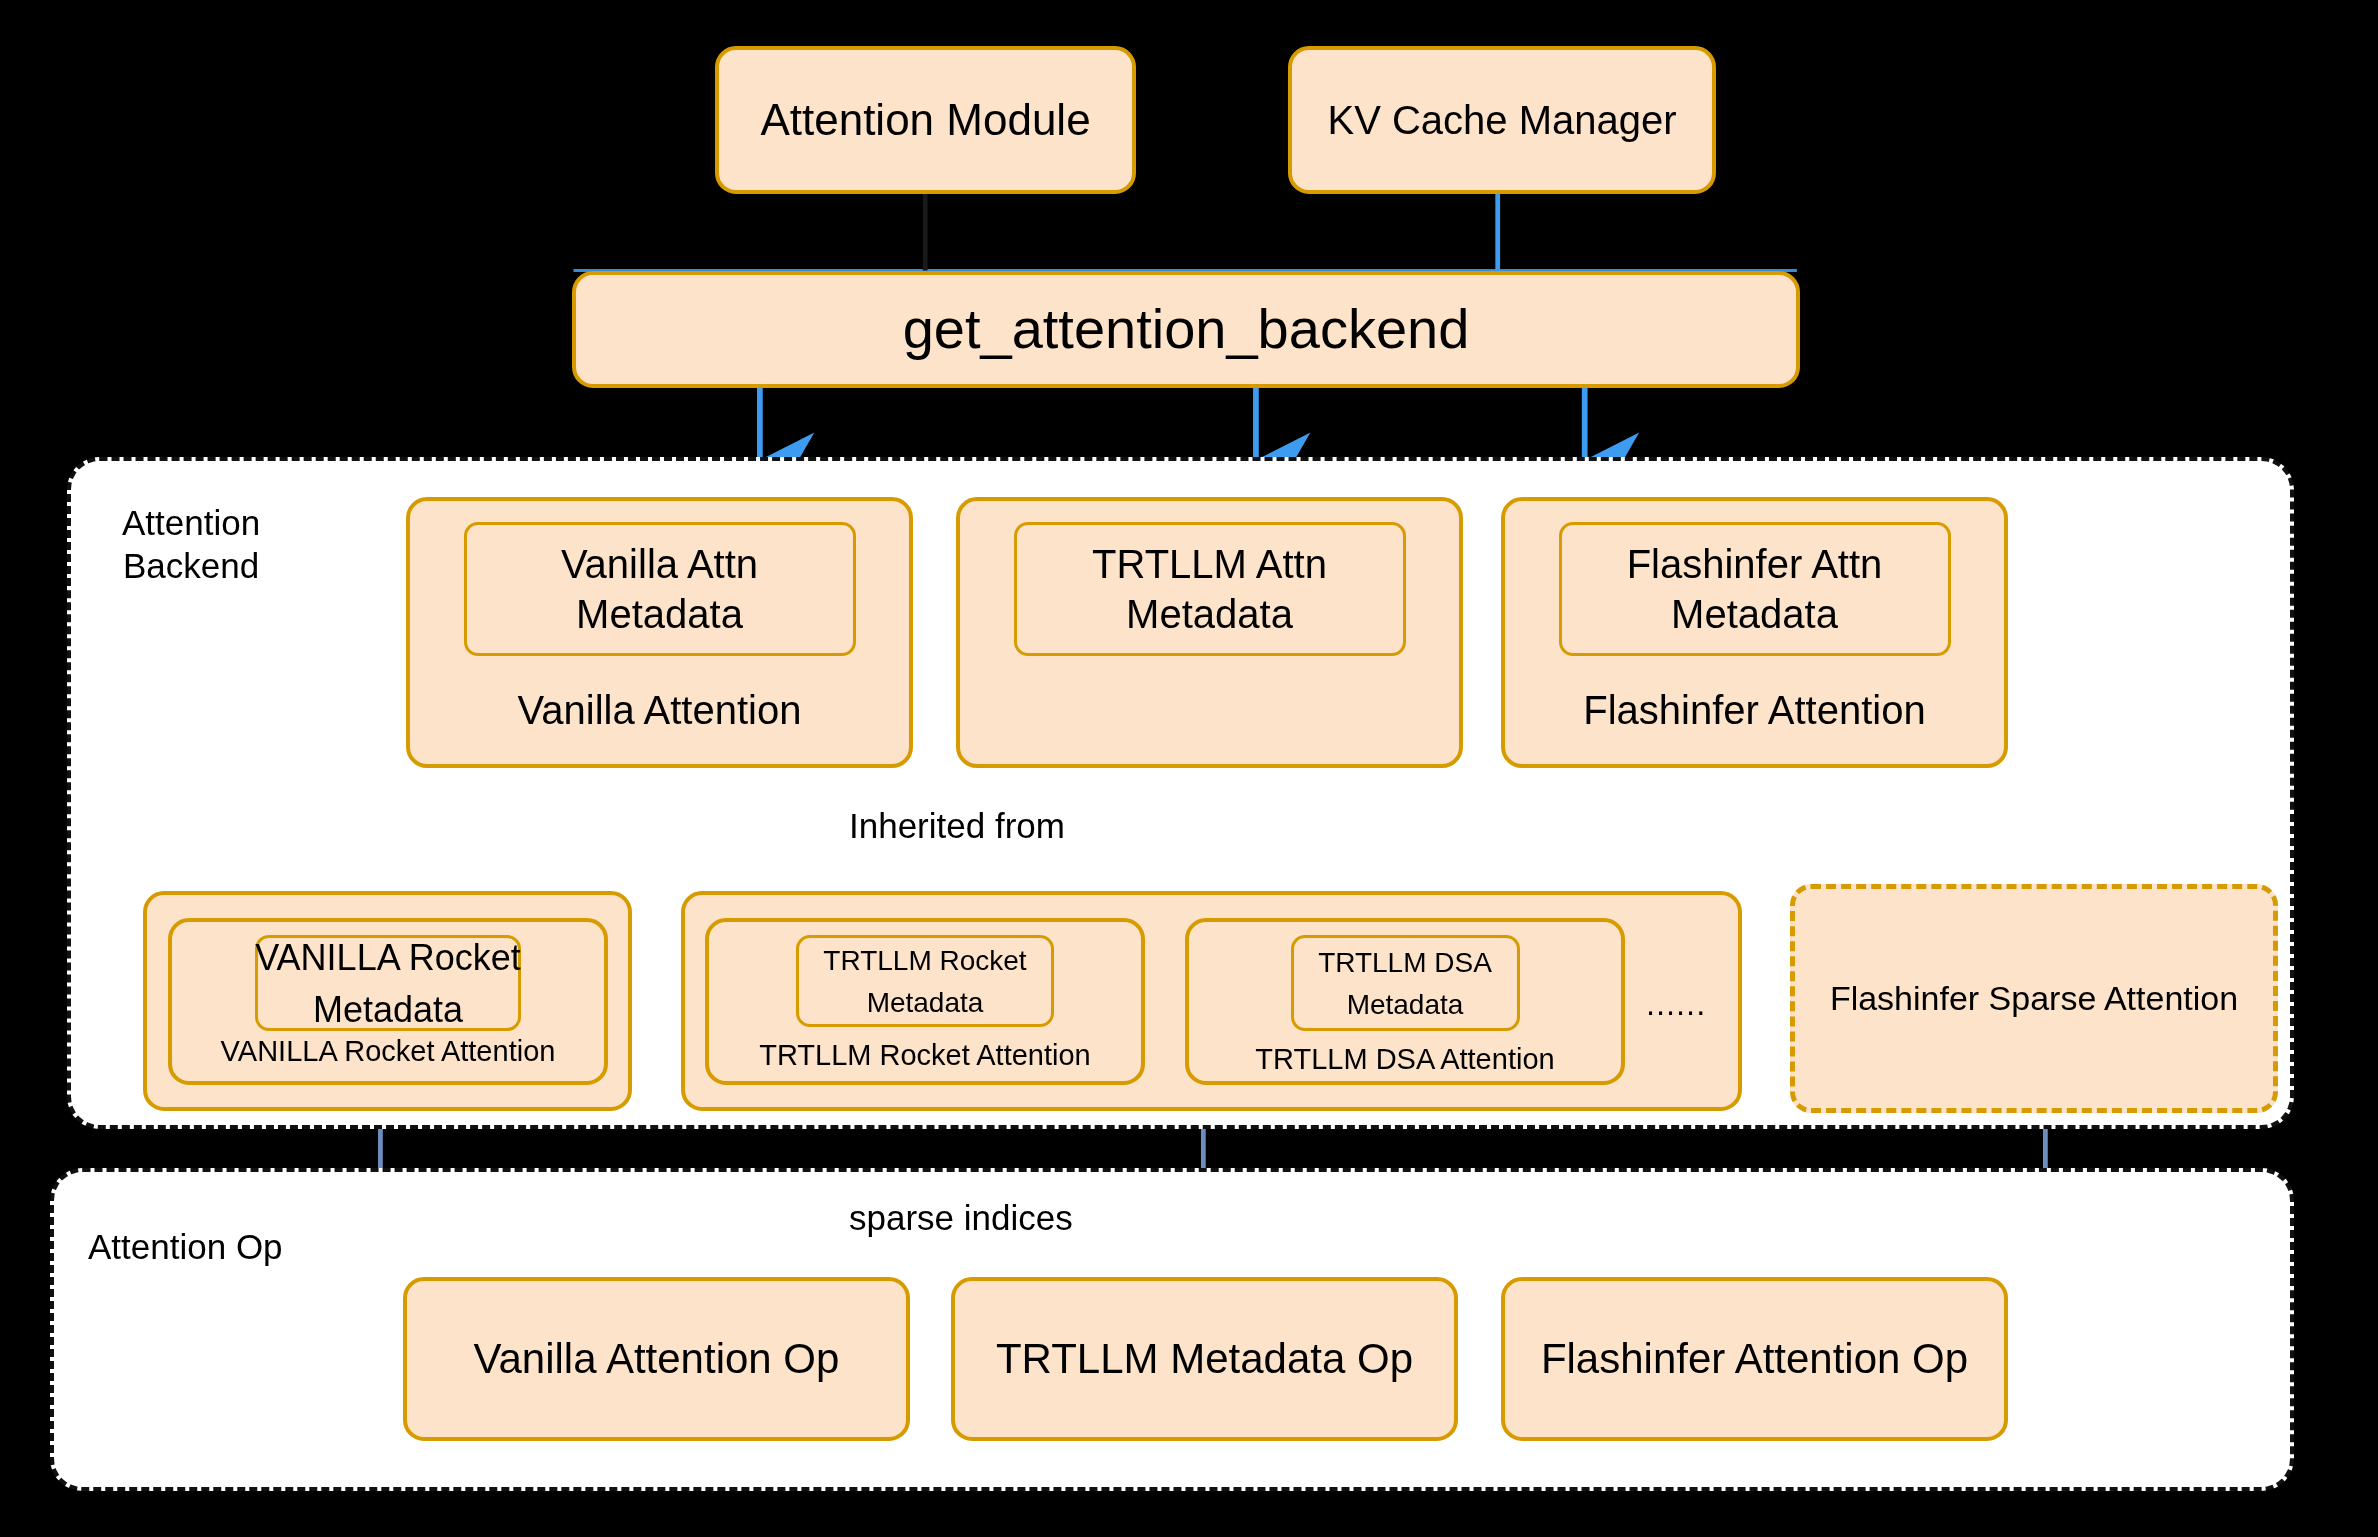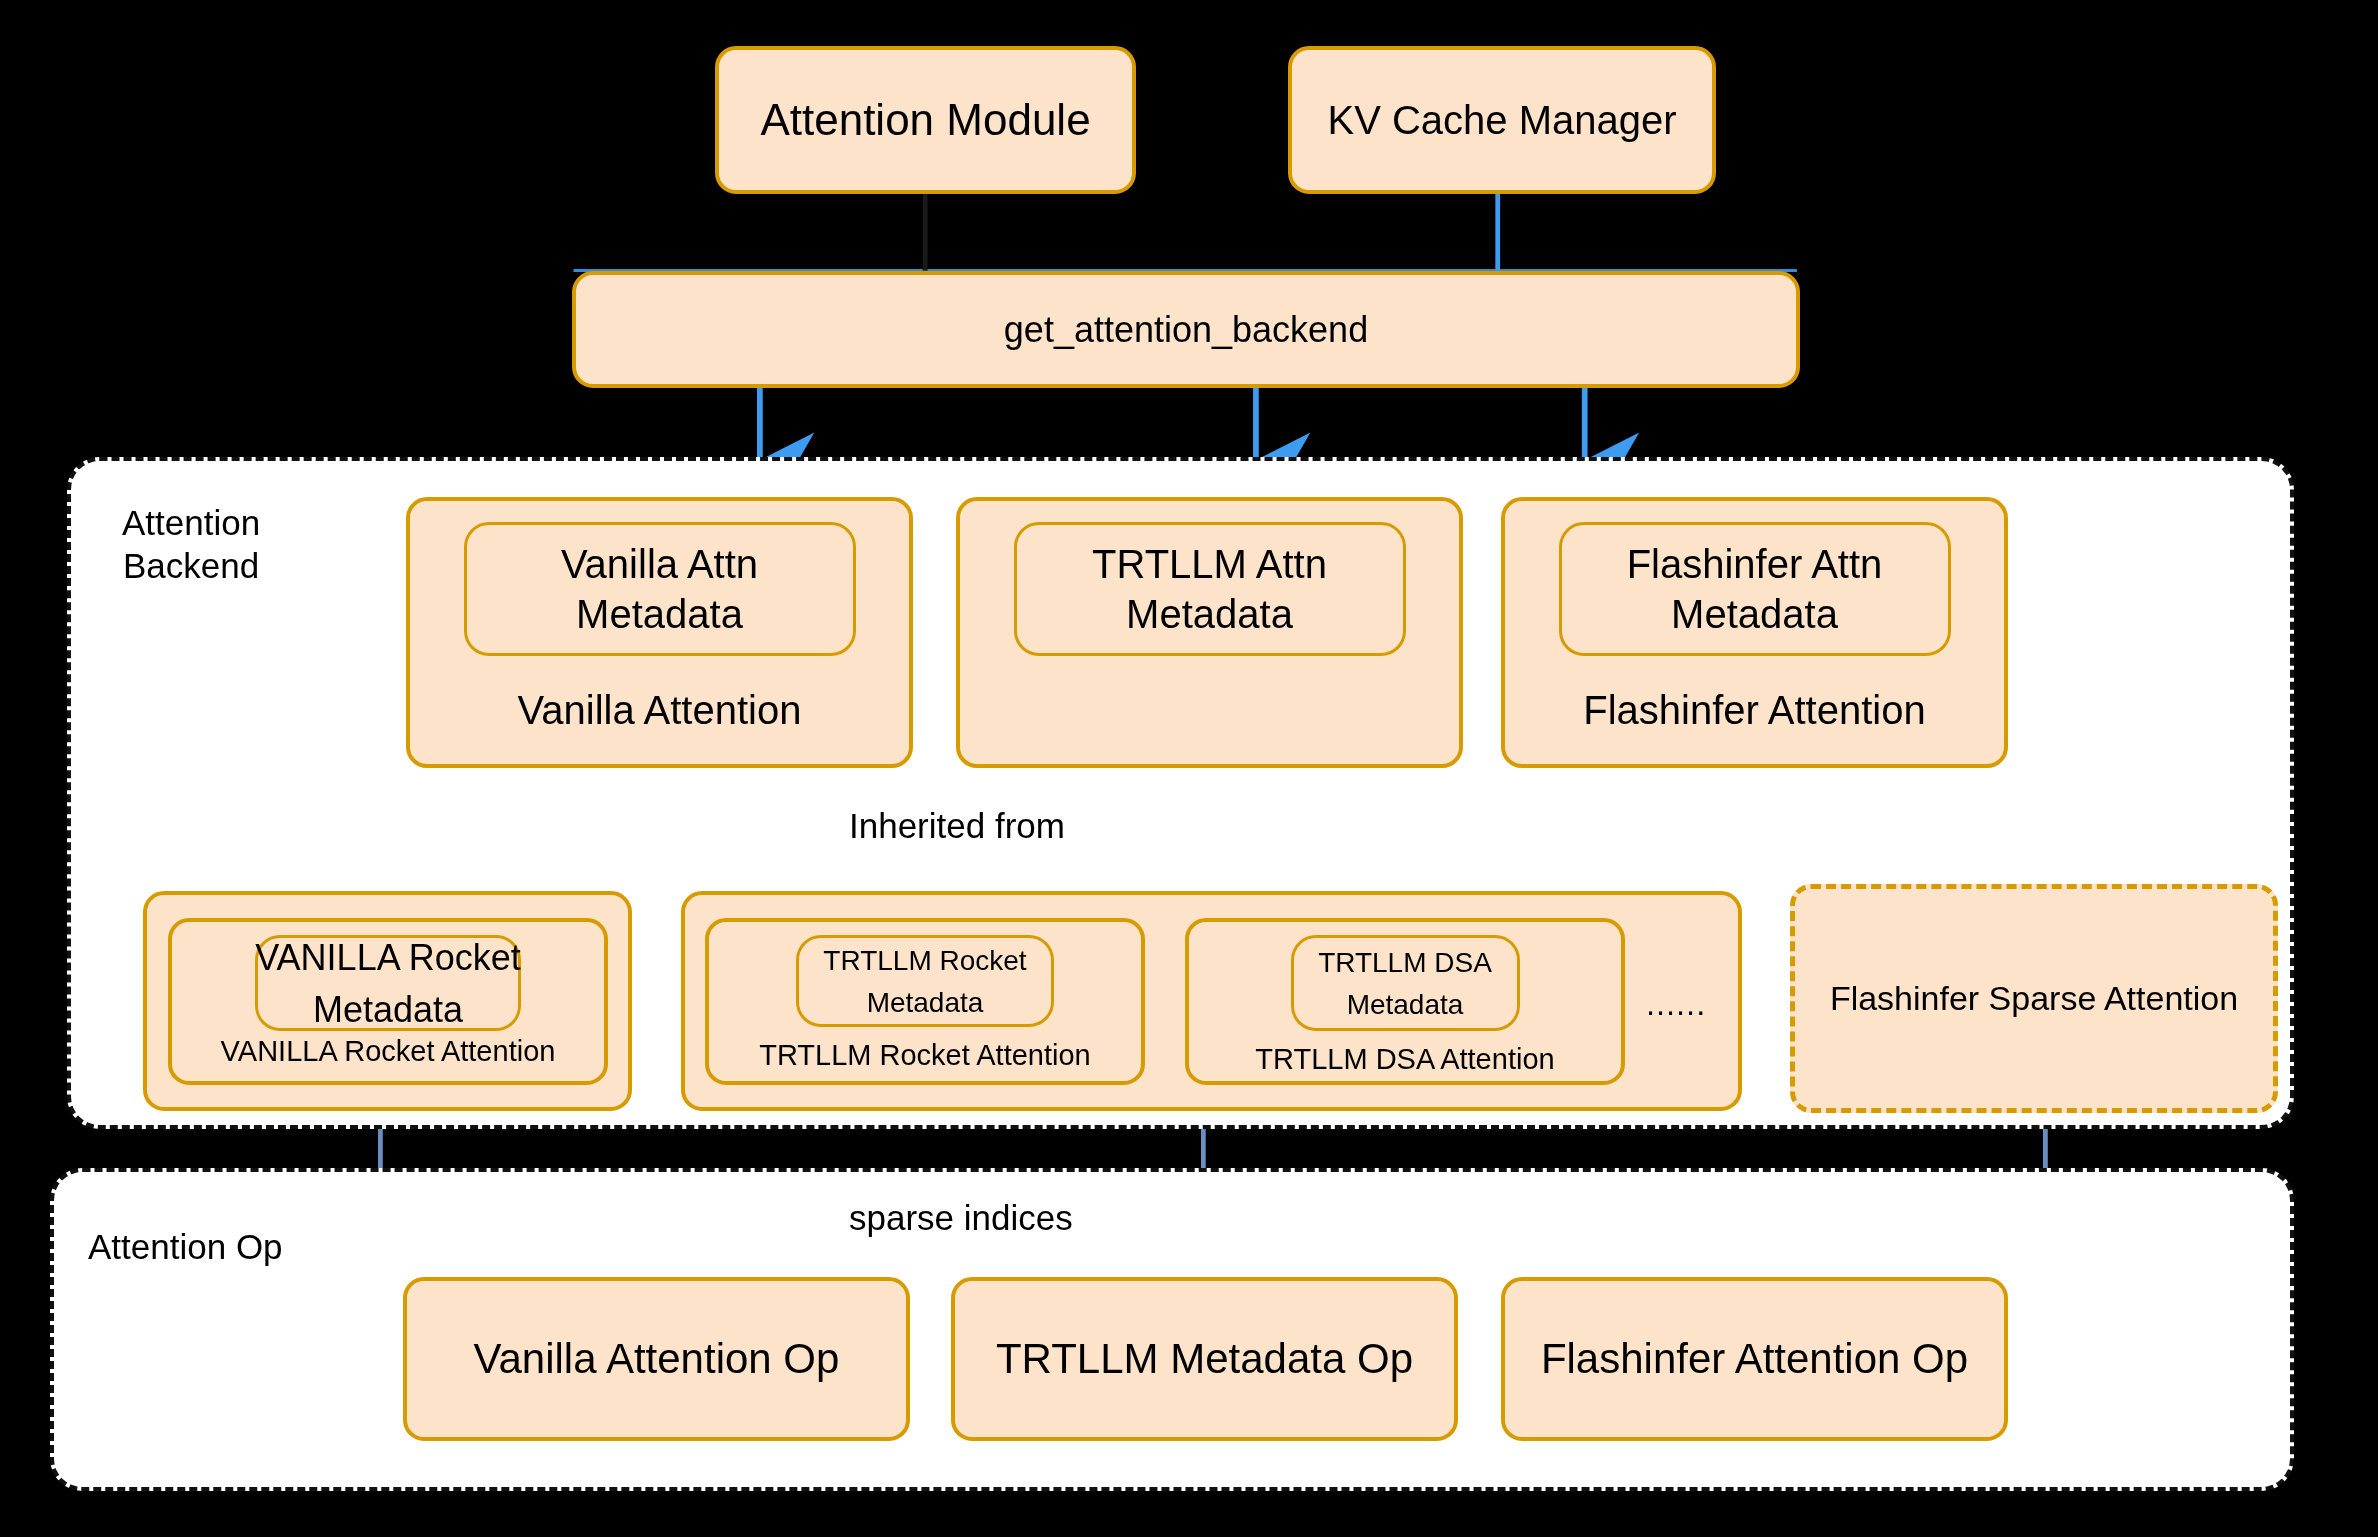--- a/index.html
+++ b/index.html
@@ -28,21 +28,21 @@
   .node.dashed { border-style: dashed; border-width: 5.7px; text-align: right; }
 
   
   .stacked {
     flex-direction: column;
     justify-content: flex-start;
   }
   .meta {
     background: #FCE3C9;
     border: 3.8px solid #D79B00;
-    border-radius: 25px;
+    border-radius: 14px;
     display: flex;
     align-items: center;
     justify-content: center;
     flex-direction: column;
     text-align: center;
     color: #000;
     line-height: 1.25;
   }
 
   
@@ -137,21 +137,21 @@
   </svg>
 
   <div class="node" style="left:715px; top:46px; width:421px; height:148px; font-size:44px;">
     <span>Attention Module</span>
   </div>
 
   <div class="node" style="left:1288px; top:46px; width:428px; height:148px; font-size:40px;">
     <span>KV Cache Manager</span>
   </div>
 
-  <div class="node" style="left:572px; top:271px; width:1228px; height:117px; font-size:36px;">
+  <div class="node" style="left:572px; top:271px; width:1228px; height:117px; font-size:56px;">
     <span>get_attention_backend</span>
   </div>
 
   <div class="group" style="left:67px; top:457px; width:2227px; height:672px;"></div>
 
   <div class="group-label" style="left:122px; top:502px;">Attention
 Backend</div>
 
   <div class="node stacked" style="left:406px; top:497px; width:507px; height:271px; font-size:40px; padding-top:21px;">
     <div class="meta" style="width:392px; height:134px; font-size:40px;">

